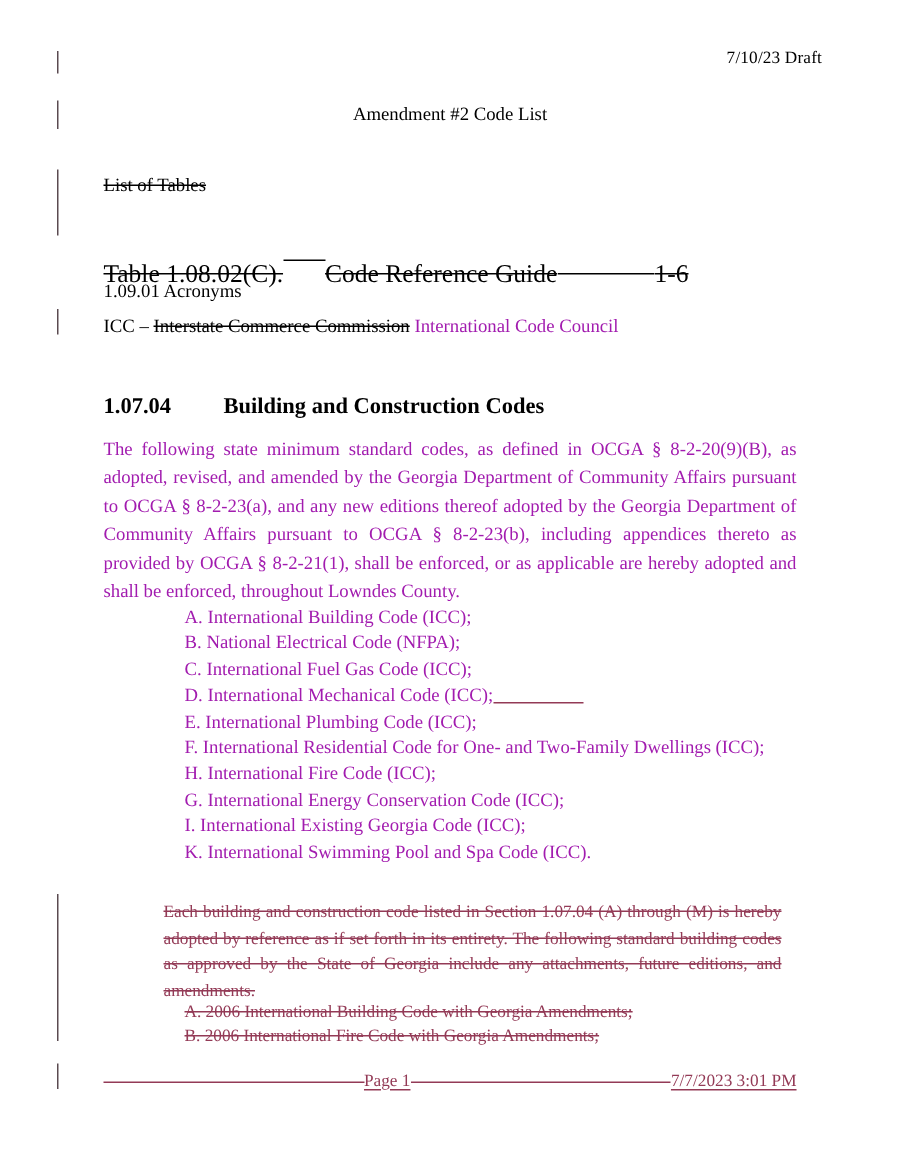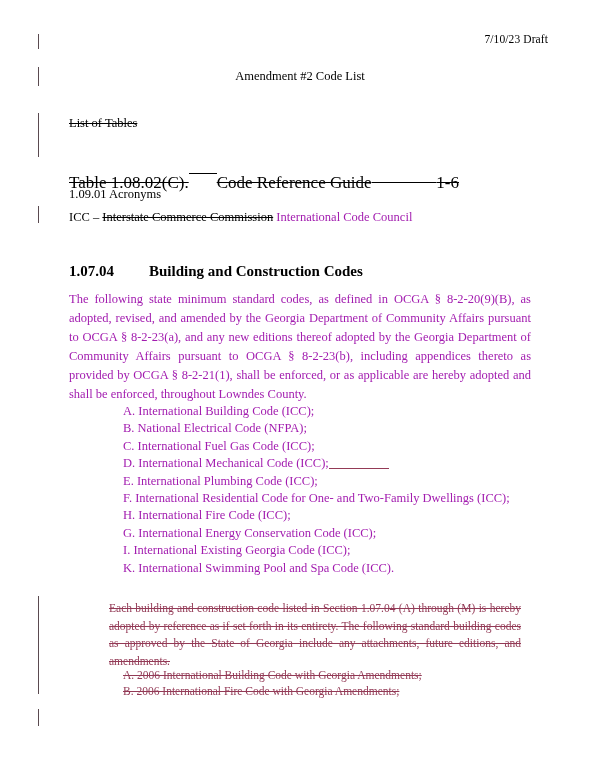--- a/index.html
+++ b/index.html
@@ -228,14 +228,20 @@
 
   <div class="blk para-del">
     <span class="del">Each building and construction code listed in Section 1.07.04 (A) through (M) is hereby adopted by reference as if set forth in its entirety. The following standard building codes as approved by the State of Georgia include any attachments, future editions, and amendments.</span>
   </div>
 
   <div class="blk del-list">
     <span class="li"><span class="del">A.  2006 International Building Code with Georgia Amendments;</span></span>
     <span class="li"><span class="del">B.  2006 International Fire Code with Georgia Amendments;</span></span>
   </div>
 
+  <div class="footer">
+    <span class="rule"></span>
+    <span class="lbl">Page 1</span>
+    <span class="rule"></span>
+    <span class="lbl">7/7/2023 3:01 PM</span>
+  </div>
 
 </div>
 
 </body></html>

